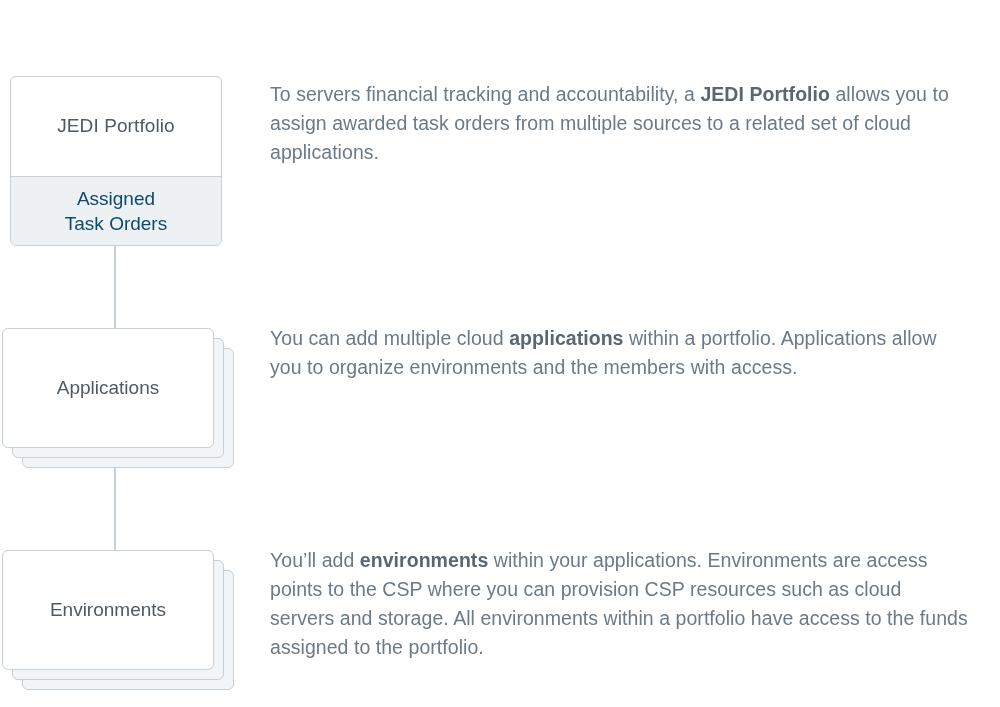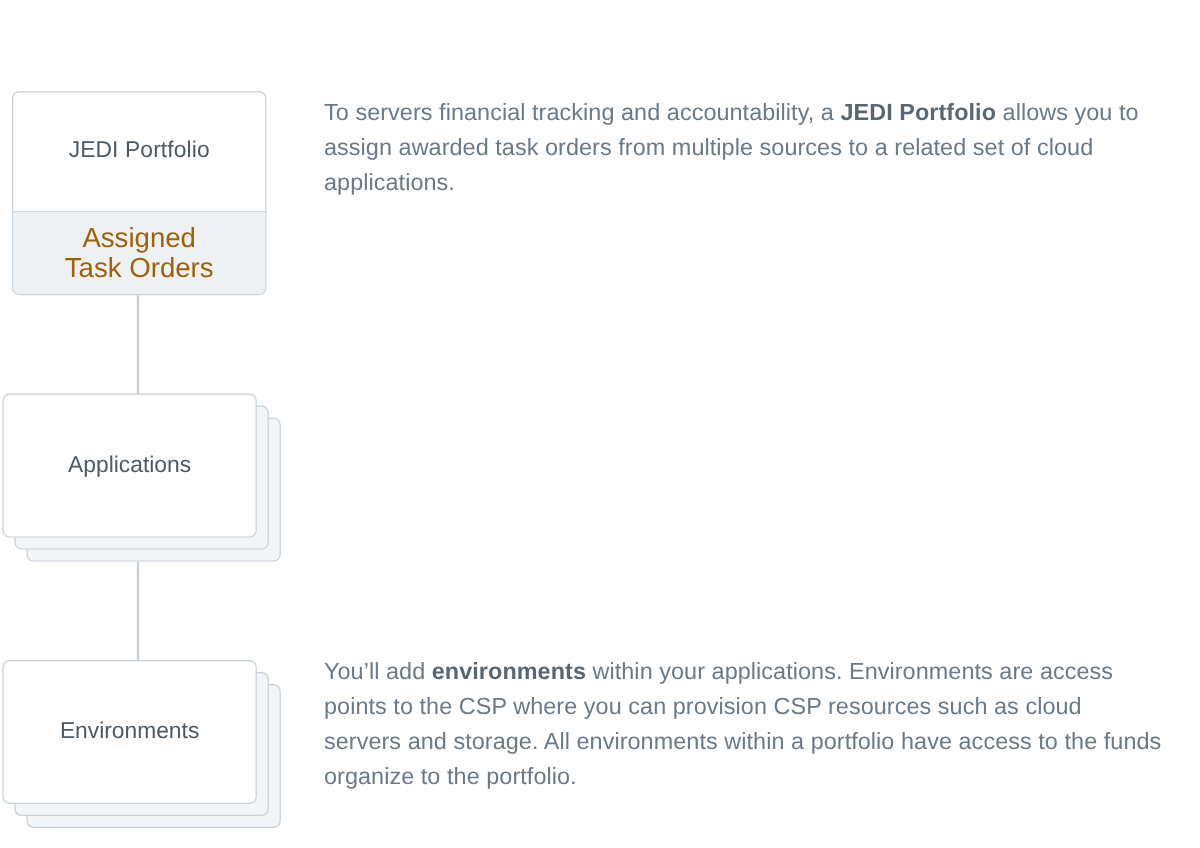--- a/index.html
+++ b/index.html
@@ -89,23 +89,23 @@
     background: #edf1f4;
     display: flex;
     align-items: center;
     justify-content: center;
     text-align: center;
     border-bottom-left-radius: 6px;
     border-bottom-right-radius: 6px;
     box-sizing: border-box;
   }
   .portfolio .sub-row span {
-    font-size: 23px;
+    font-size: 19px;
     line-height: 25px;
-    color: #a16207;
+    color: #0c4a6e;
   }
 
   
   .stack {
     width: 232px;
     height: 140px;
   }
   .applications { left: 2px; top: 328px; }
   .environments { left: 2px; top: 550px; }
 
@@ -187,16 +187,17 @@
   <div class="node stack environments">
     <div class="card card-shadow s3"></div>
     <div class="card card-shadow s2"></div>
     <div class="card s1">
       <span>Environments</span>
     </div>
   </div>
 
   <div class="text-block text-portfolio"><span>To servers financial tracking and accountability, a </span><b>JEDI Portfolio</b><span> allows you to assign awarded task orders from multiple sources to a related set of cloud applications.</span></div>
 
-
-  <div class="text-block text-environments"><span>You’ll add </span><b>environments</b><span> within your applications. Environments are access points to the CSP where you can provision CSP resources such as cloud servers and storage. All environments within a portfolio have access to the funds organize to the portfolio.</span></div>
+  <div class="text-block text-applications"><span>You can add multiple cloud </span><b>applications</b><span> within a portfolio. Applications allow you to organize environments and the members with access.</span></div>
+
+  <div class="text-block text-environments"><span>You’ll add </span><b>environments</b><span> within your applications. Environments are access points to the CSP where you can provision CSP resources such as cloud servers and storage. All environments within a portfolio have access to the funds assigned to the portfolio.</span></div>
 
 </div>
 
 </body></html>

